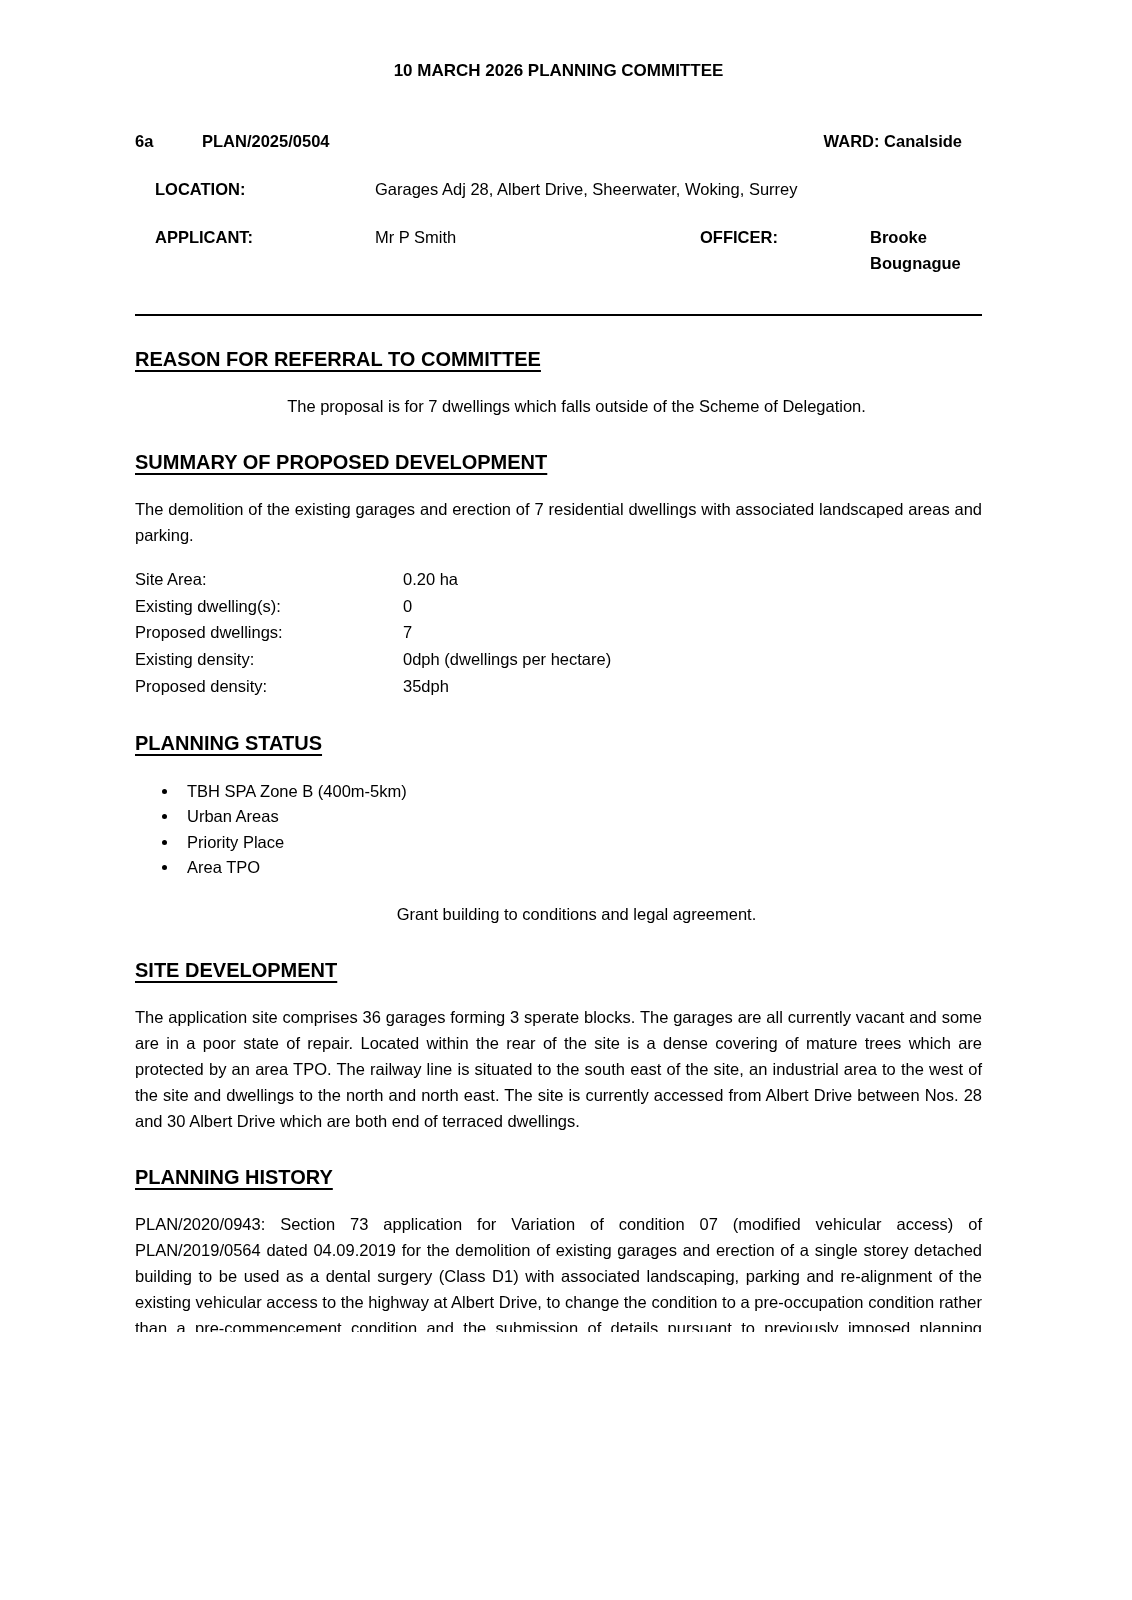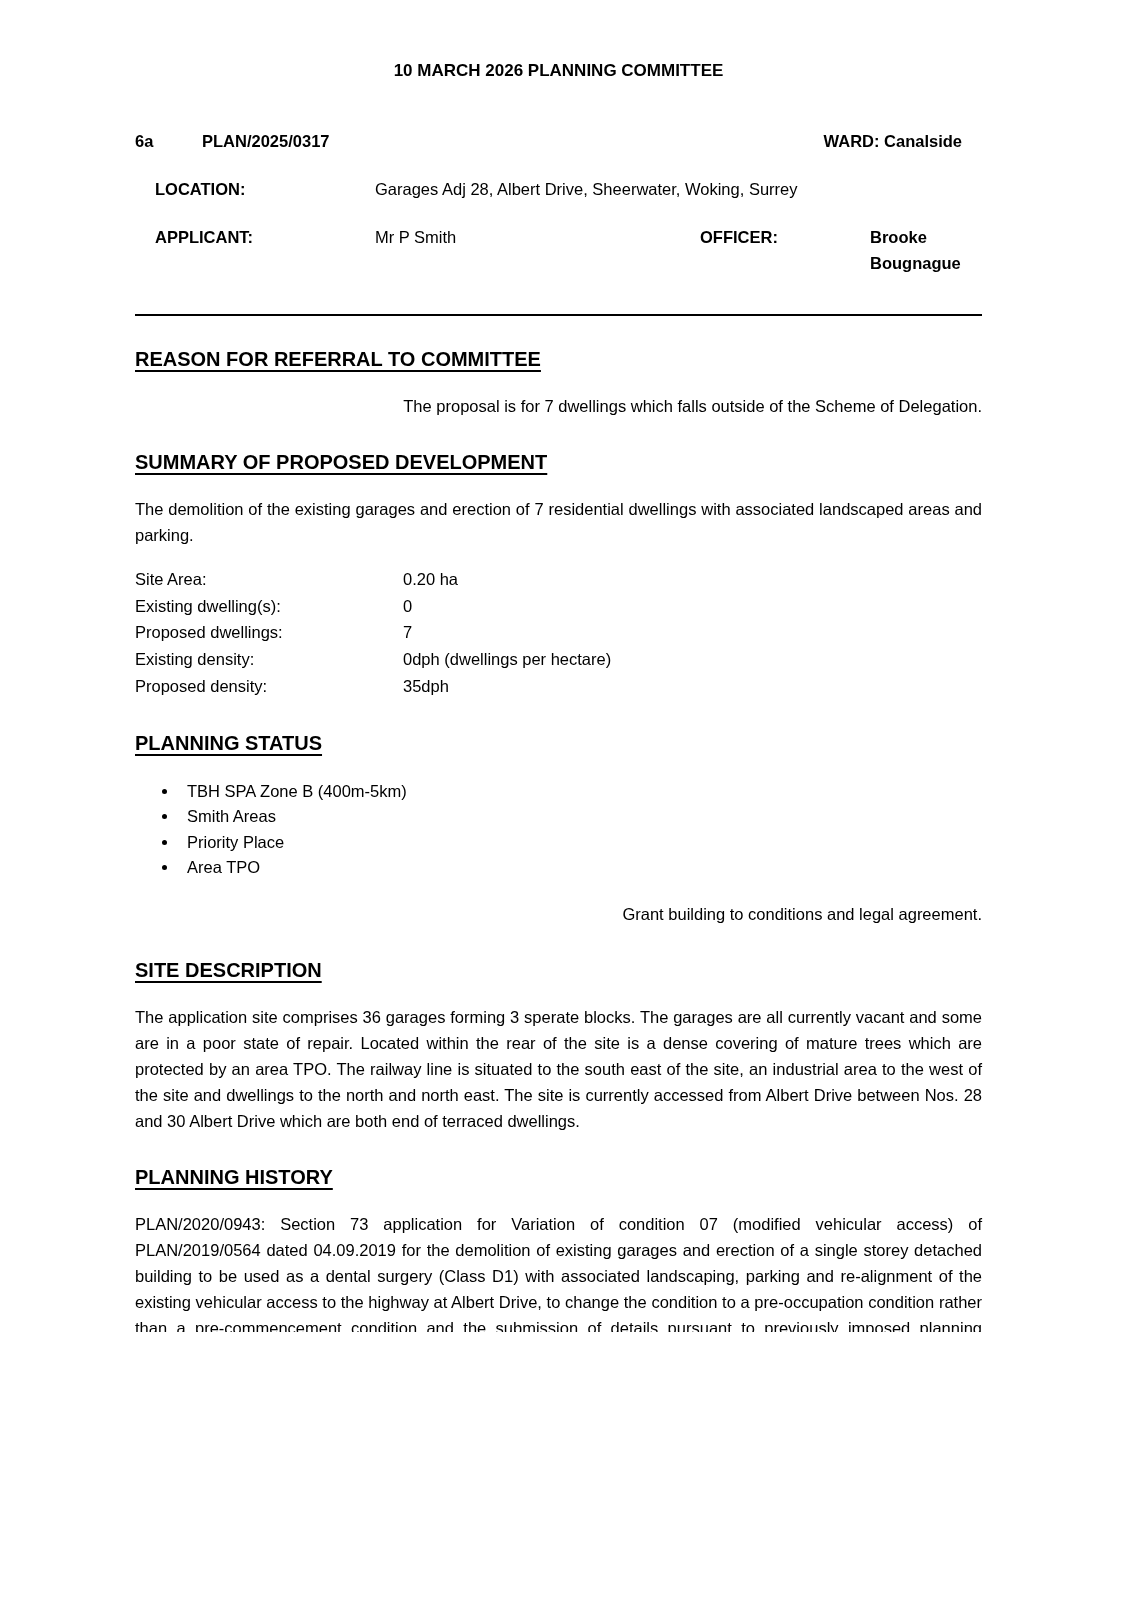--- a/index.html
+++ b/index.html
@@ -71,21 +71,21 @@
   }
   .section-heading span {
     text-decoration: underline;
     text-decoration-thickness: 2px;
     text-underline-offset: 4px;
   }
   .para {
     margin: 21px 0 0 0;
     text-align: justify;
   }
-  .para.left { text-align: right; margin-left: 36px; }
+  .para.left { text-align: center; margin-left: 36px; }
   .stats { margin-top: 18px; }
   .stats-row { display: flex; line-height: 26.7px; }
   .stats-label { flex: 0 0 268px; }
   .stats-value { flex: 1; }
   ul.status-list {
     margin: 23px 0 0 0;
     padding-left: 44px;
   }
   ul.status-list li {
     line-height: 25px;
@@ -95,21 +95,21 @@
 </style>
 </head>
 <body>
 
 <div class="page">
 
   <h1 class="doc-title">10 MARCH 2026 PLANNING COMMITTEE</h1>
 
   <div class="case-row">
     <span class="case-item-no">6a</span>
-    <span class="case-ref">PLAN/2025/0317</span>
+    <span class="case-ref">PLAN/2025/0504</span>
     <span class="case-ward">WARD: Canalside</span>
   </div>
 
   <div class="field-row">
     <span class="field-label">LOCATION:</span>
     <span class="field-value no-justify">Garages Adj 28, Albert Drive, Sheerwater, Woking, Surrey</span>
   </div>
 
 
   <div class="field-row">
@@ -146,26 +146,26 @@
     </div>
     <div class="stats-row">
       <span class="stats-label">Proposed density:</span>
       <span class="stats-value">35dph</span>
     </div>
   </div>
 
   <h2 class="section-heading"><span>PLANNING STATUS</span></h2>
   <ul class="status-list">
     <li>TBH SPA Zone B (400m-5km)</li>
-    <li>Smith Areas</li>
+    <li>Urban Areas</li>
     <li>Priority Place</li>
     <li>Area TPO</li>
   </ul>
 
   <p class="para left">Grant building to conditions and legal agreement.</p>
 
-  <h2 class="section-heading"><span>SITE DESCRIPTION</span></h2>
+  <h2 class="section-heading"><span>SITE DEVELOPMENT</span></h2>
   <p class="para">The application site comprises 36 garages forming 3 sperate blocks. The garages are all currently vacant and some are in a poor state of repair. Located within the rear of the site is a dense covering of mature trees which are protected by an area TPO. The railway line is situated to the south east of the site, an industrial area to the west of the site and dwellings to the north and north east. The site is currently accessed from Albert Drive between Nos. 28 and 30 Albert Drive which are both end of terraced dwellings.</p>
 
   <h2 class="section-heading"><span>PLANNING HISTORY</span></h2>
   <p class="para">PLAN/2020/0943: Section 73 application for Variation of condition 07 (modified vehicular access) of PLAN/2019/0564 dated 04.09.2019 for the demolition of existing garages and erection of a single storey detached building to be used as a dental surgery (Class D1) with associated landscaping, parking and re-alignment of the existing vehicular access to the highway at Albert Drive, to change the condition to a pre-occupation condition rather than a pre-commencement condition and the submission of details pursuant to previously imposed planning conditions. Permitted 20.01.2021</p>
 
 </div>
 
 </body></html>

